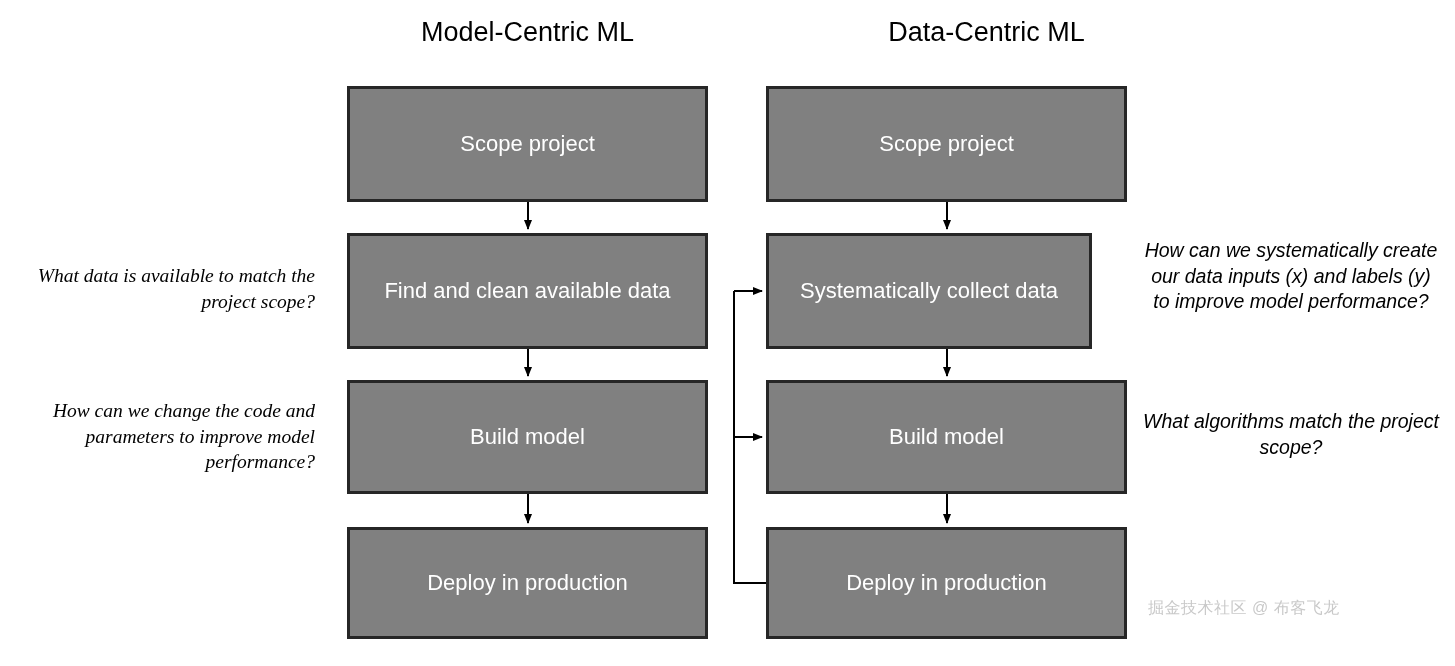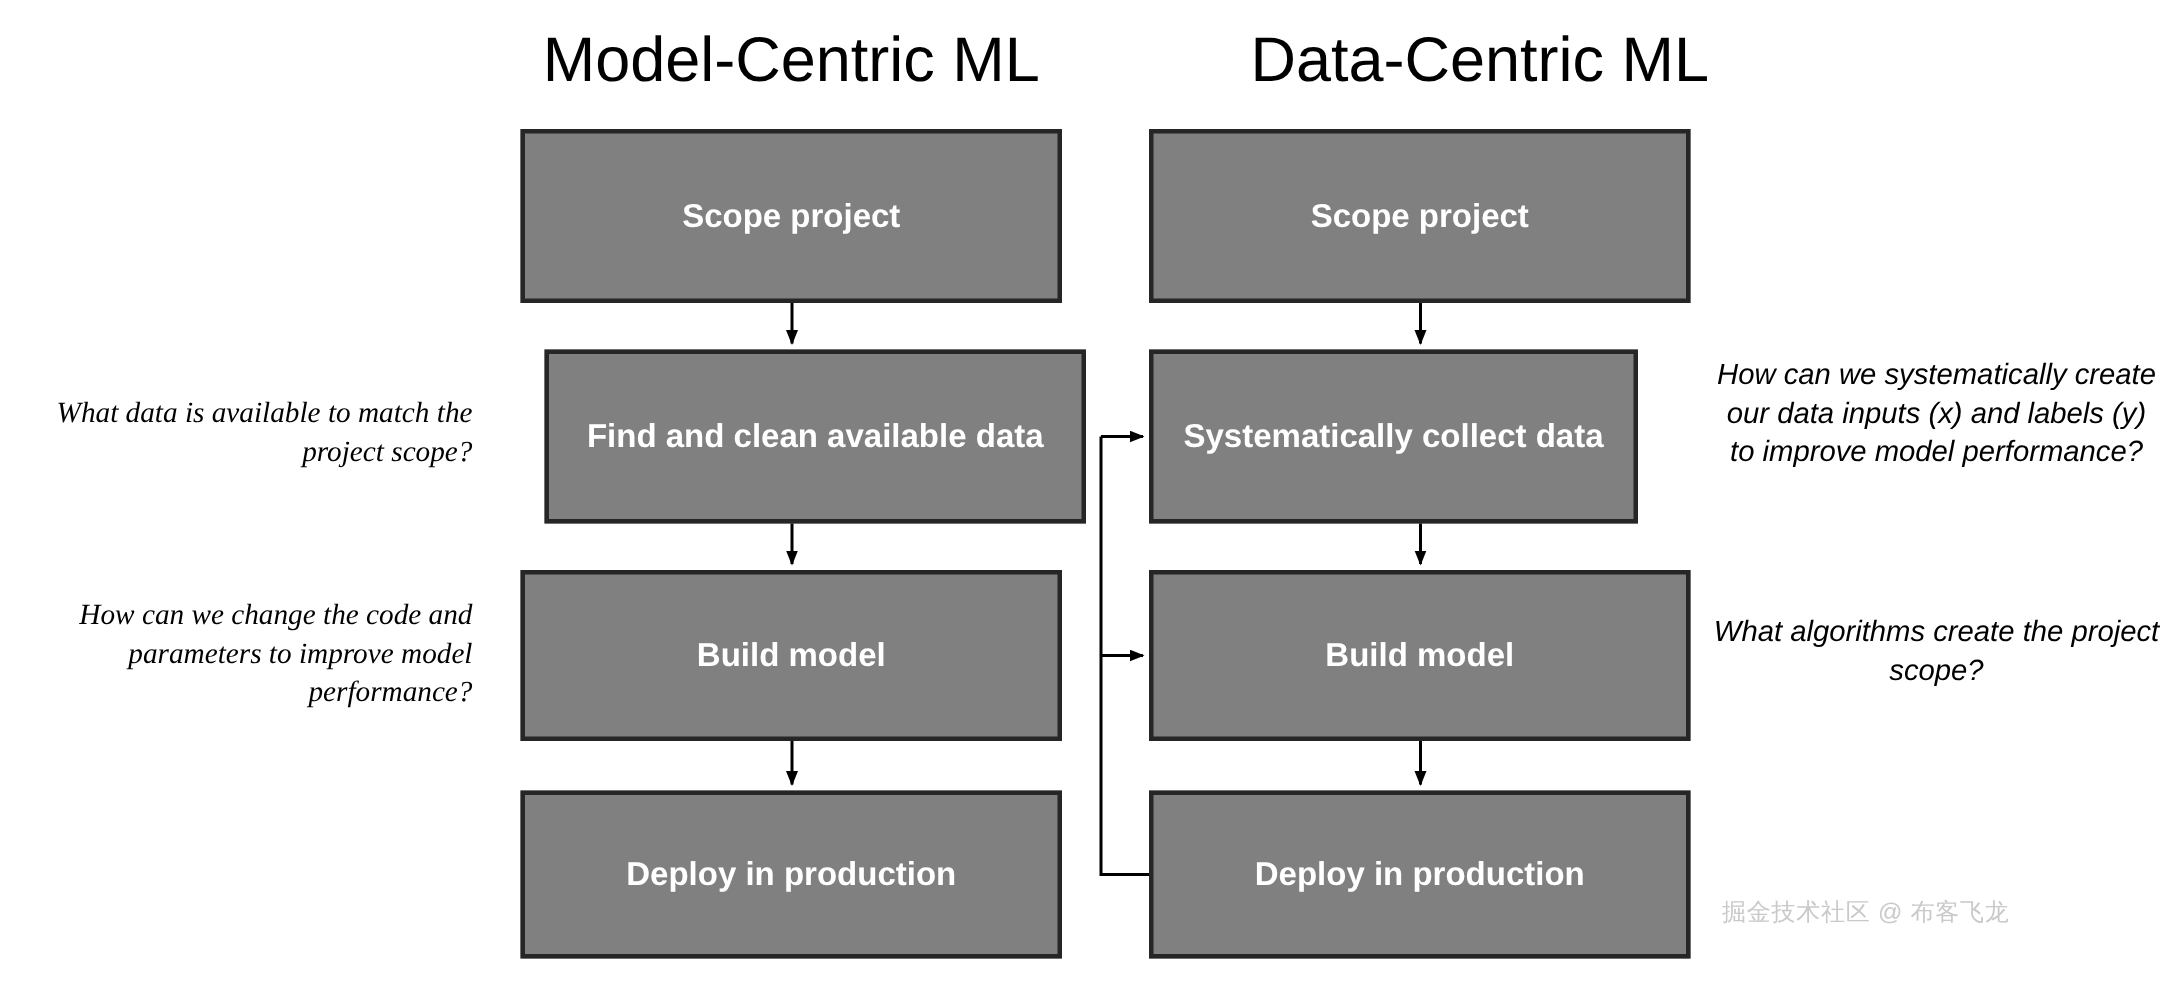--- a/index.html
+++ b/index.html
@@ -16,21 +16,21 @@
     -webkit-font-smoothing: antialiased;
   }
   .canvas {
     position: absolute;
     left: 0; top: 0;
     width: 1455px;
     height: 666px;
   }
   .col-title {
     position: absolute;
-    font-size: 42px;
+    font-size: 27px;
     color: #000000;
     text-align: center;
     line-height: 1;
     white-space: nowrap;
   }
   #title-model { left: 347px; top: 19px; width: 361px; }
   #title-data  { left: 806px; top: 19px; width: 361px; }
 
   .node {
     position: absolute;
@@ -40,26 +40,25 @@
     display: flex;
     align-items: center;
     justify-content: center;
   }
   .node-label {
     color: #ffffff;
     font-size: 22px;
     line-height: 1.15;
     text-align: right;
     padding: 0 8px;
-    font-weight: bold;
   }
 
   
   #node-l0 { left: 347px; top: 86px;  width: 361px; height: 116px; }
-  #node-l1 { left: 347px; top: 233px; width: 361px; height: 116px; margin-left: 16px; }
+  #node-l1 { left: 347px; top: 233px; width: 361px; height: 116px; }
   #node-l2 { left: 347px; top: 380px; width: 361px; height: 114px; }
   #node-l3 { left: 347px; top: 527px; width: 361px; height: 112px; }
 
   
   #node-r0 { left: 766px; top: 86px;  width: 361px; height: 116px; }
   #node-r1 { left: 766px; top: 233px; width: 326px; height: 116px; }
   #node-r2 { left: 766px; top: 380px; width: 361px; height: 114px; }
   #node-r3 { left: 766px; top: 527px; width: 361px; height: 112px; }
 
   .annot {
@@ -147,17 +146,17 @@
 
       <path d="M766,583 L734,583 L734,291"></path>
       <line x1="734" y1="291" x2="762" y2="291" marker-end="url(#ah)"></line>
       <line x1="734" y1="437" x2="762" y2="437" marker-end="url(#ah)"></line>
     </g>
   </svg>
 
   <div class="annot annot-left" id="annot-l-data">What data is available to match the project scope?</div>
   <div class="annot annot-left" id="annot-l-model">How can we change the code and parameters to improve model performance?</div>
   <div class="annot annot-right" id="annot-r-data">How can we systematically create our data inputs (x) and labels (y) to improve model performance?</div>
-  <div class="annot annot-right" id="annot-r-model">What algorithms create the project scope?</div>
+  <div class="annot annot-right" id="annot-r-model">What algorithms match the project scope?</div>
 
   <div class="watermark">掘金技术社区 @ 布客飞龙</div>
 
 </div>
 
 </body></html>

